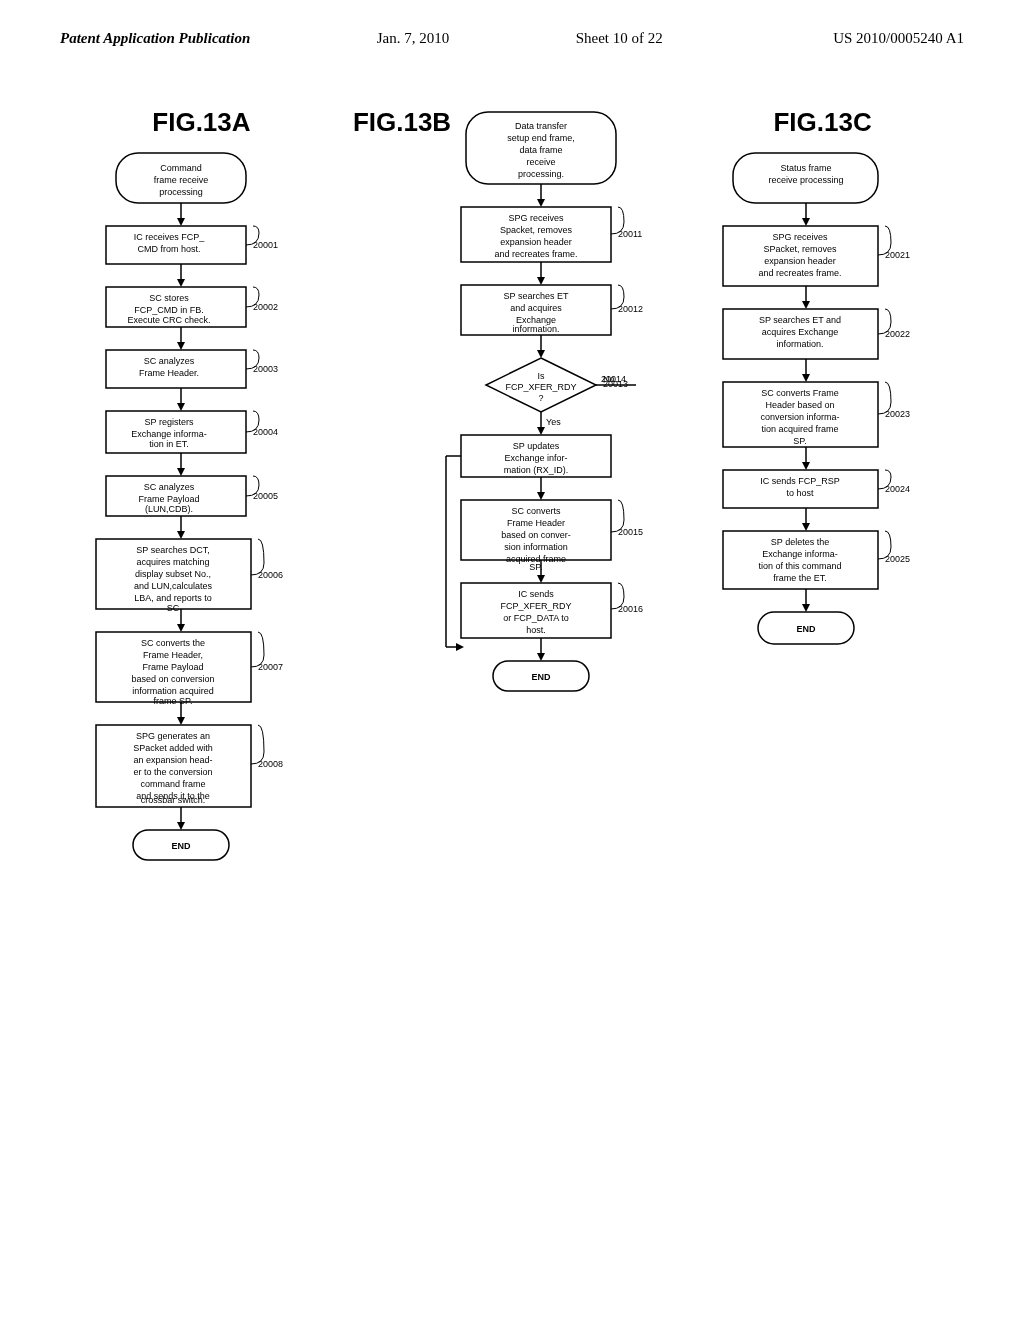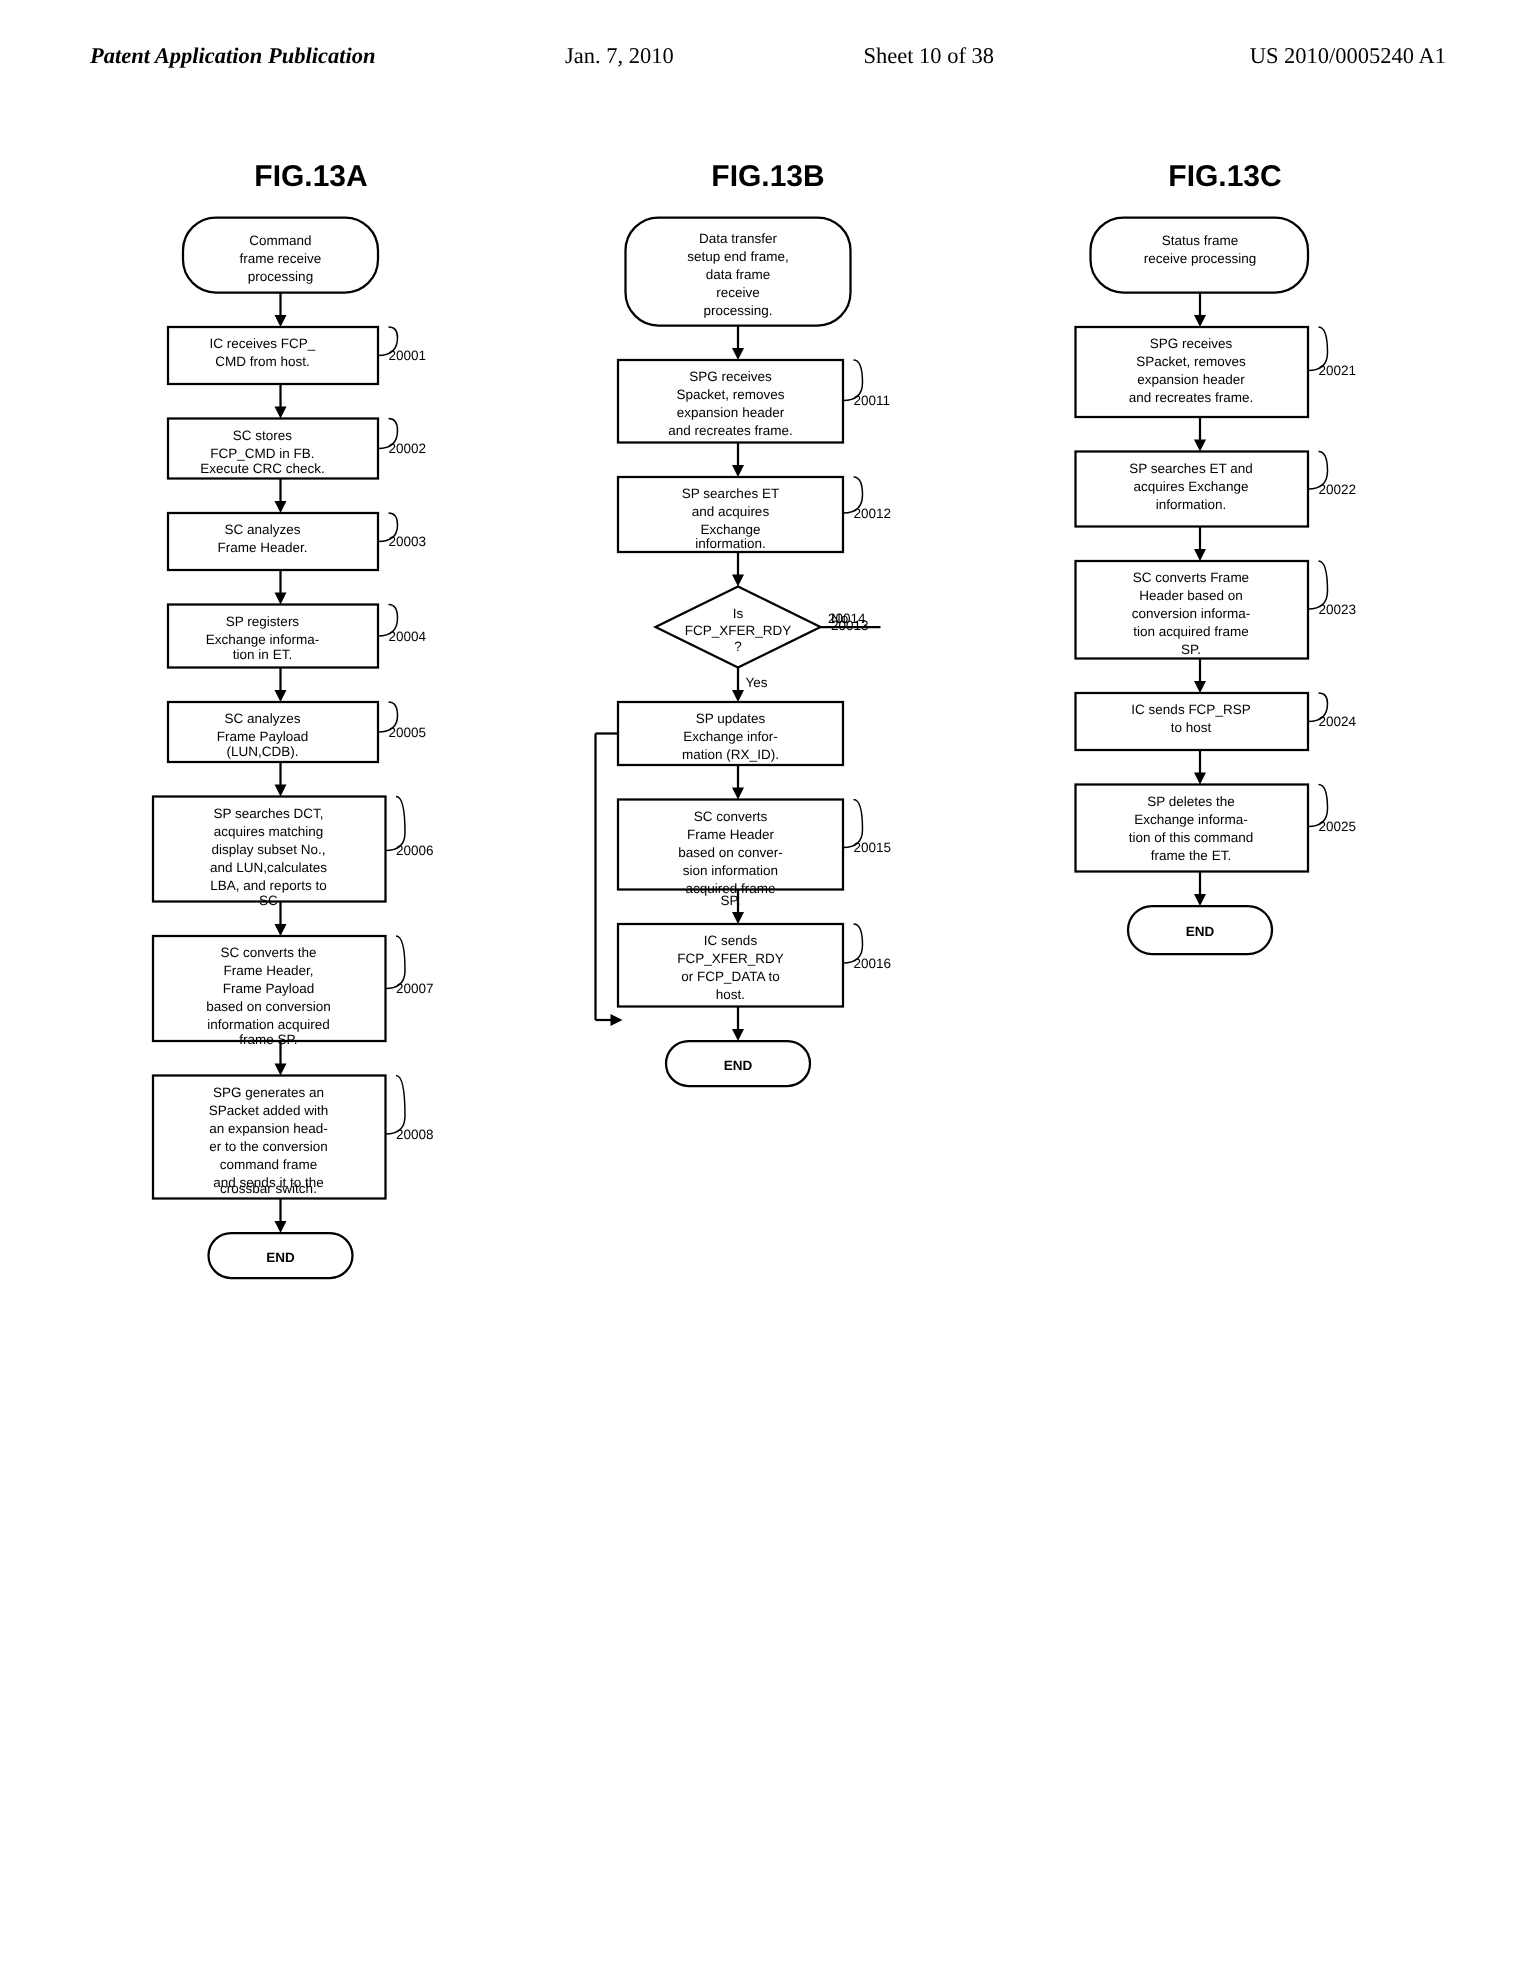--- a/index.html
+++ b/index.html
@@ -37,21 +37,21 @@
     }
 
     .main-content {
       padding: 20px 60px;
       display: flex;
       flex-direction: column;
       align-items: flex-start;
     }
 
     .figure-title {
-      font-size: 20px;
+      font-size: 26px;
       font-weight: bold;
       margin-bottom: 10px;
       font-family: Arial, sans-serif;
     }
 
     
     .fig-svg {
       overflow: visible;
     }
 
@@ -59,21 +59,21 @@
       font-family: Arial, sans-serif;
       font-size: 9px;
     }
   </style>
 </head>
 <body>
 
 <div class="page-header">
   <div class="header-left">Patent Application Publication</div>
   <div class="header-center">Jan. 7, 2010</div>
-  <div class="header-center">Sheet 10 of 38</div>
+  <div class="header-center">Sheet 10 of 22</div>
   <div class="header-right">US 2010/0005240 A1</div>
 </div>
 
 <div class="main-content">
 
   <div style="display:flex; gap:10px; margin-top:30px; align-items:flex-start; width:100%;">
 
     <div style="display:flex;flex-direction:column;align-items:center;flex:1;">
       <div class="figure-title">FIG.13A</div>
 
@@ -174,21 +174,21 @@
         <path d="M160,616 Q173,616 173,604 Q173,577 167,577" fill="none" stroke="black" stroke-width="1"></path>
 
         <line x1="90" y1="659" x2="90" y2="679" stroke="black" stroke-width="1.5"></line>
         <polygon points="86,674 90,682 94,674" fill="black"></polygon>
 
         <rect x="42" y="682" width="96" height="30" rx="15" ry="15" fill="white" stroke="black" stroke-width="1.5"></rect>
         <text x="90" y="701" text-anchor="middle" font-size="9" font-weight="bold">END</text>
       </svg>
     </div>
 
-    <div style="display:flex;flex-direction:column;align-items:center;flex:1;">
+    <div style="display:flex;flex-direction:row;flex:1;">
       <div class="figure-title">FIG.13B</div>
 
       <svg width="220" height="920" class="fig-svg">
 
         <rect x="15" y="5" width="150" height="72" rx="22" ry="22" fill="white" stroke="black" stroke-width="1.5"></rect>
         <text x="90" y="22" text-anchor="middle" font-size="9">Data transfer</text>
         <text x="90" y="34" text-anchor="middle" font-size="9">setup end frame,</text>
         <text x="90" y="46" text-anchor="middle" font-size="9">data frame</text>
         <text x="90" y="58" text-anchor="middle" font-size="9">receive</text>
         <text x="90" y="70" text-anchor="middle" font-size="9">processing.</text>

